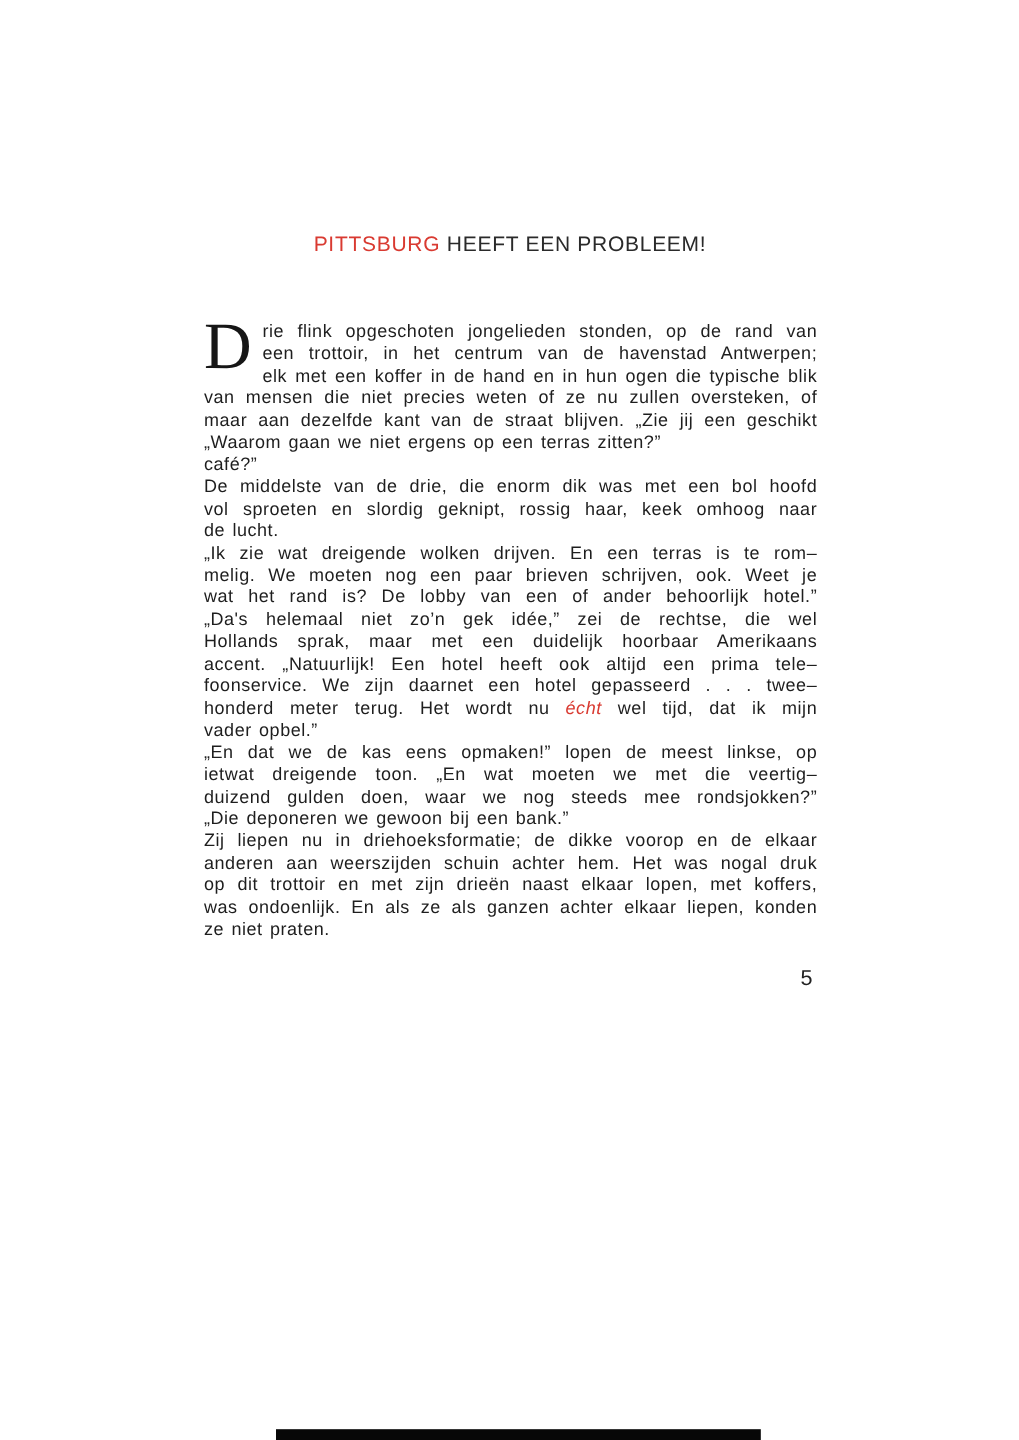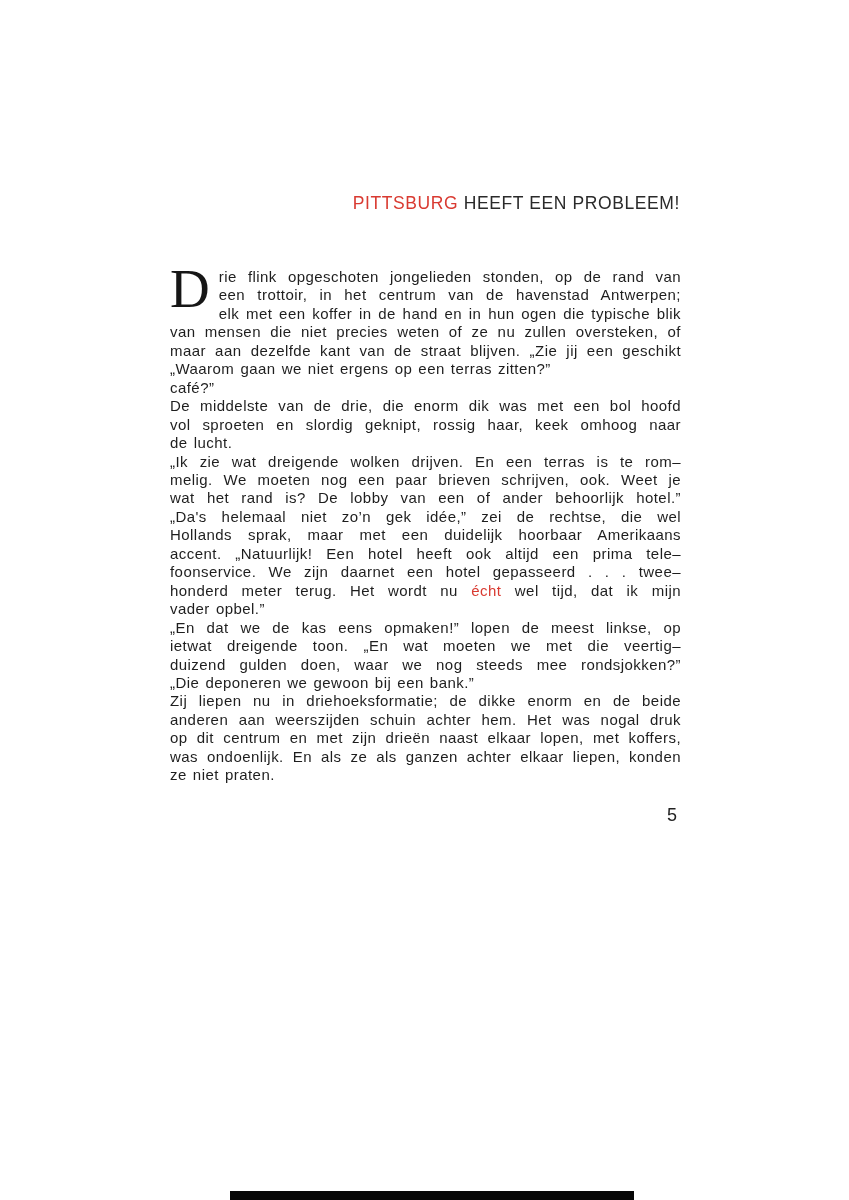--- a/index.html
+++ b/index.html
@@ -11,21 +11,21 @@
     font-family: "Liberation Sans", sans-serif;
     -webkit-font-smoothing: antialiased;
   }
   .page {
     position: absolute; inset: 0;
     background: #ffffff;
   }
   .chapter-title {
     position: absolute;
     left: 170px; top: 193px; width: 510px;
-    text-align: right;
+    text-align: center;
     padding-right: 0px;
     box-sizing: border-box;
     font-size: 17.5px;
     letter-spacing: 0.6px;
     color: #2a2a2a;
     white-space: nowrap;
   }
   .chapter-title .red { color: var(--accent); }
   .body-block {
     position: absolute;
@@ -49,21 +49,21 @@
     word-spacing: 1.5px;
     text-align: justify;
     text-align-last: justify;
     white-space: nowrap;
     color: #1e1e1e;
   }
   .line.no-just {
     text-align: left;
     text-align-last: left;
   }
-  .line .red { color: var(--accent); }
+  .line .red { color: var(--accent); font-style: italic; }
   .page-number {
     position: absolute;
     left: 170px; top: 805px; width: 510px;
     text-align: right;
     padding-right: 3px;
     box-sizing: border-box;
     font-size: 18px;
     color: #222222;
   }
   .scan-bar {
@@ -101,23 +101,23 @@
         <div class="line"><span>„Da's helemaal niet zo’n gek idée,” zei de rechtse, die wel</span></div>
         <div class="line"><span>Hollands sprak, maar met een duidelijk hoorbaar Amerikaans</span></div>
         <div class="line"><span>accent. „Natuurlijk! Een hotel heeft ook altijd een prima tele–</span></div>
         <div class="line"><span>foonservice. We zijn daarnet een hotel gepasseerd . . . twee–</span></div>
         <div class="line"><span>honderd meter terug. Het wordt nu </span><span class="red">écht</span><span> wel tijd, dat ik mijn</span></div>
         <div class="line no-just"><span>vader opbel.”</span></div>
         <div class="line"><span>„En dat we de kas eens opmaken!” lopen de meest linkse, op</span></div>
         <div class="line"><span>ietwat dreigende toon. „En wat moeten we met die veertig–</span></div>
         <div class="line"><span>duizend gulden doen, waar we nog steeds mee rondsjokken?”</span></div>
         <div class="line no-just"><span>„Die deponeren we gewoon bij een bank.”</span></div>
-        <div class="line"><span>Zij liepen nu in driehoeksformatie; de dikke enorm en de beide</span></div>
+        <div class="line"><span>Zij liepen nu in driehoeksformatie; de dikke voorop en de elkaar</span></div>
         <div class="line"><span>anderen aan weerszijden schuin achter hem. Het was nogal druk</span></div>
-        <div class="line"><span>op dit centrum en met zijn drieën naast elkaar lopen, met koffers,</span></div>
+        <div class="line"><span>op dit trottoir en met zijn drieën naast elkaar lopen, met koffers,</span></div>
         <div class="line"><span>was ondoenlijk. En als ze als ganzen achter elkaar liepen, konden</span></div>
         <div class="line no-just"><span>ze niet praten.</span></div>
       </div>
   </div>
 
   <div class="page-number">5</div>
 
   <div class="scan-bar"></div>
 
 </div>

